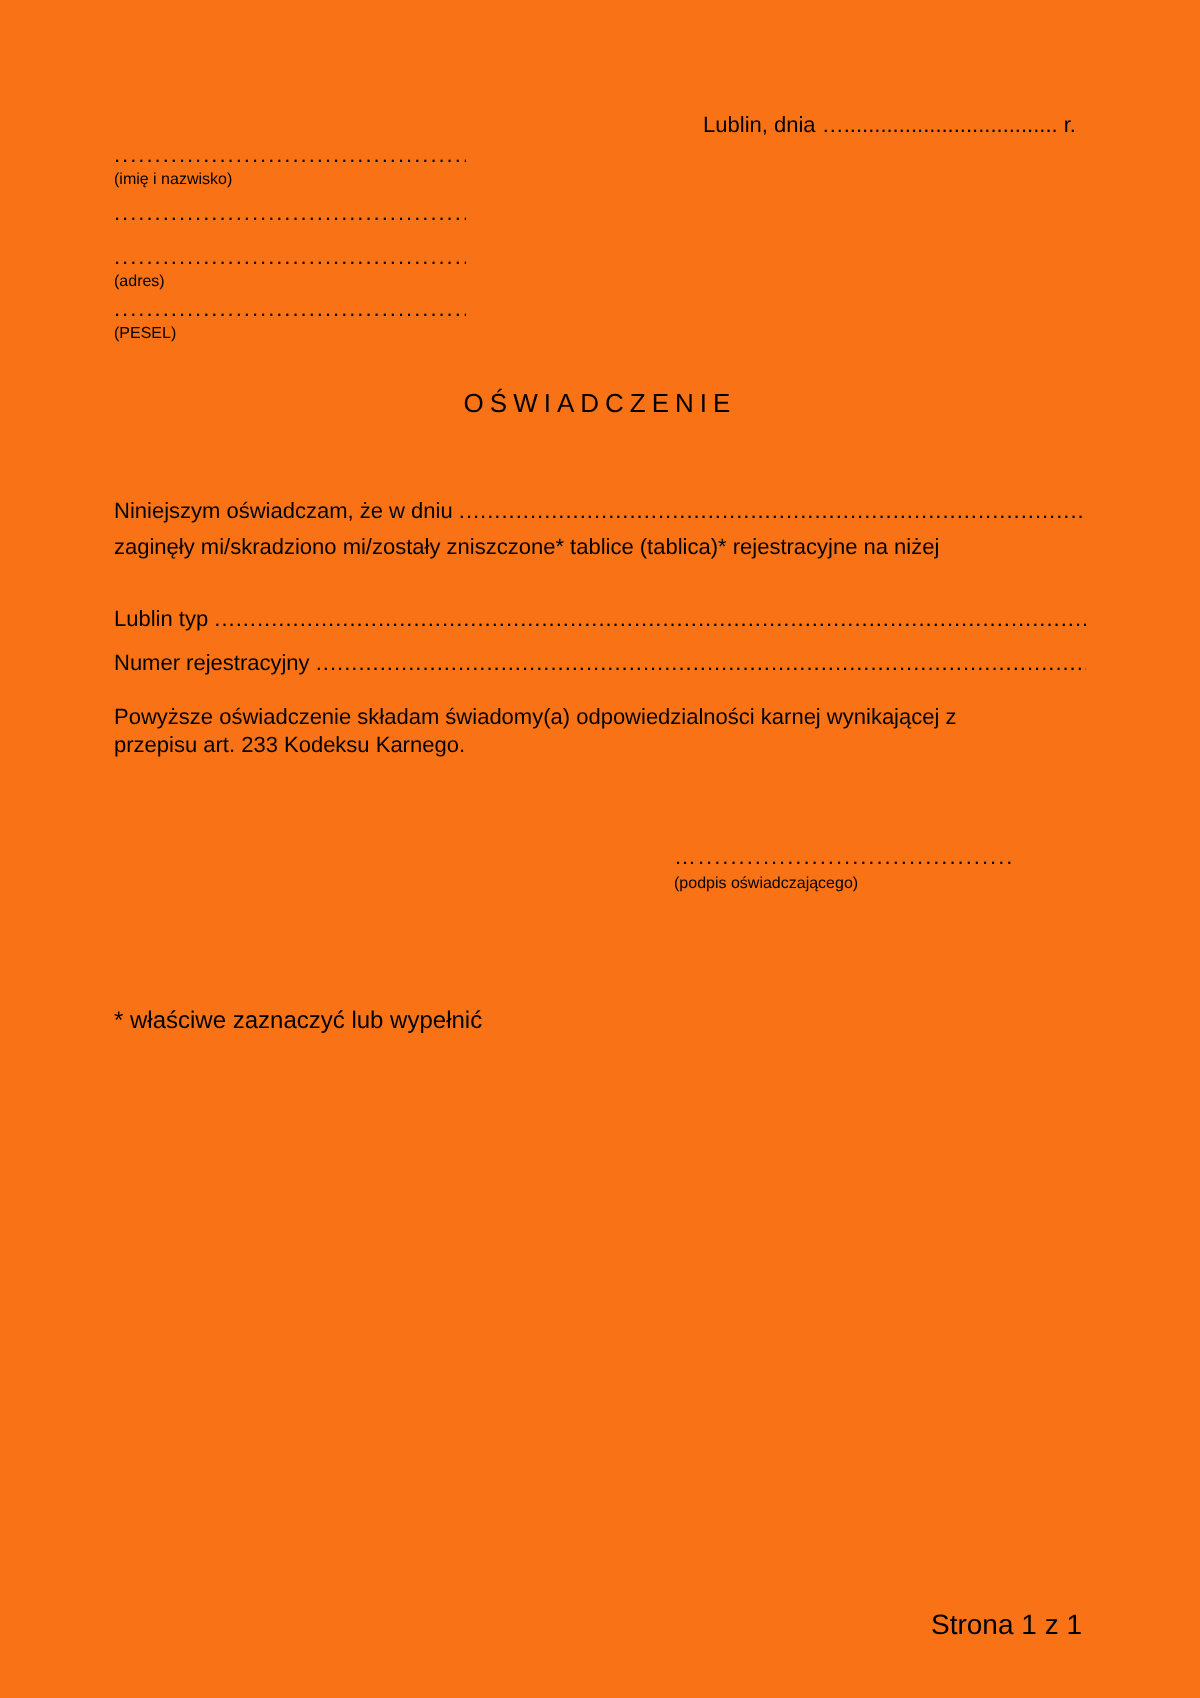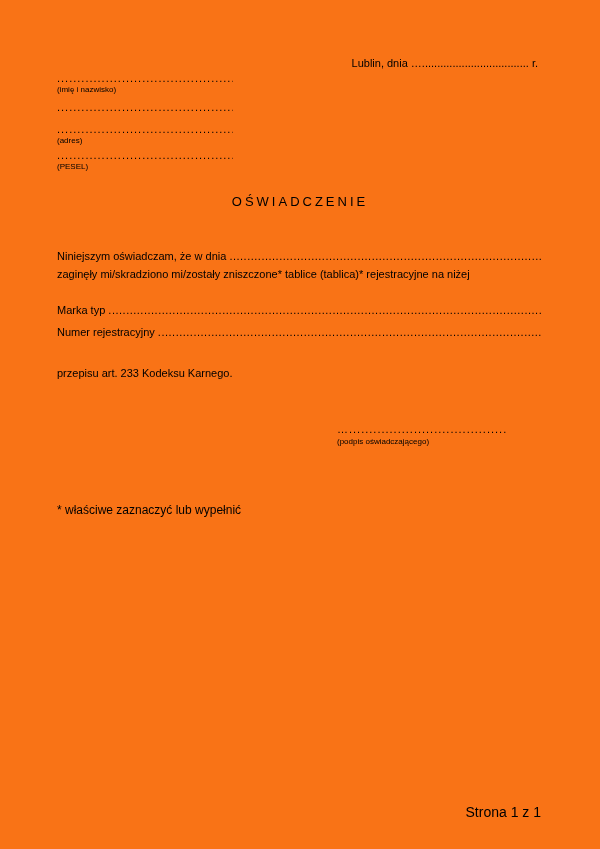--- a/index.html
+++ b/index.html
@@ -137,35 +137,36 @@
   </div>
 
   <div class="abs field-group" style="top:149px">
     <div class="field-dots">....................................................................................................................................................................</div>
     <div class="field-label">(PESEL)</div>
   </div>
 
   <div class="abs doc-title">OŚWIADCZENIE</div>
 
   <div class="abs body-line leader-line" style="top:249px">
-    <span class="leader-prefix">Niniejszym oświadczam, że w dnia </span>
+    <span class="leader-prefix">Niniejszym oświadczam, że w dniu </span>
     <span class="leader-dots">....................................................................................................................................................................</span>
   </div>
   <div class="abs body-line" style="top:267px">zaginęły mi/skradziono mi/zostały zniszczone* tablice (tablica)* rejestracyjne na niżej</div>
 
   <div class="abs body-line leader-line" style="top:303px">
-    <span class="leader-prefix">Marka typ </span>
+    <span class="leader-prefix">Lublin typ </span>
     <span class="leader-dots">....................................................................................................................................................................</span>
   </div>
 
   <div class="abs body-line leader-line" style="top:325px">
     <span class="leader-prefix">Numer rejestracyjny </span>
     <span class="leader-dots">....................................................................................................................................................................</span>
   </div>
 
+  <div class="abs body-line" style="top:352px">Powyższe oświadczenie składam świadomy(a) odpowiedzialności karnej wynikającej z</div>
   <div class="abs body-line" style="top:366px">przepisu art. 233 Kodeksu Karnego.</div>
 
   <div class="abs signature-block">
     <div class="signature-dots">…................................................................</div>
     <div class="signature-label">(podpis oświadczającego)</div>
   </div>
 
   <div class="abs footnote">* właściwe zaznaczyć lub wypełnić</div>
 
   <div class="abs page-number">Strona 1 z 1</div>

